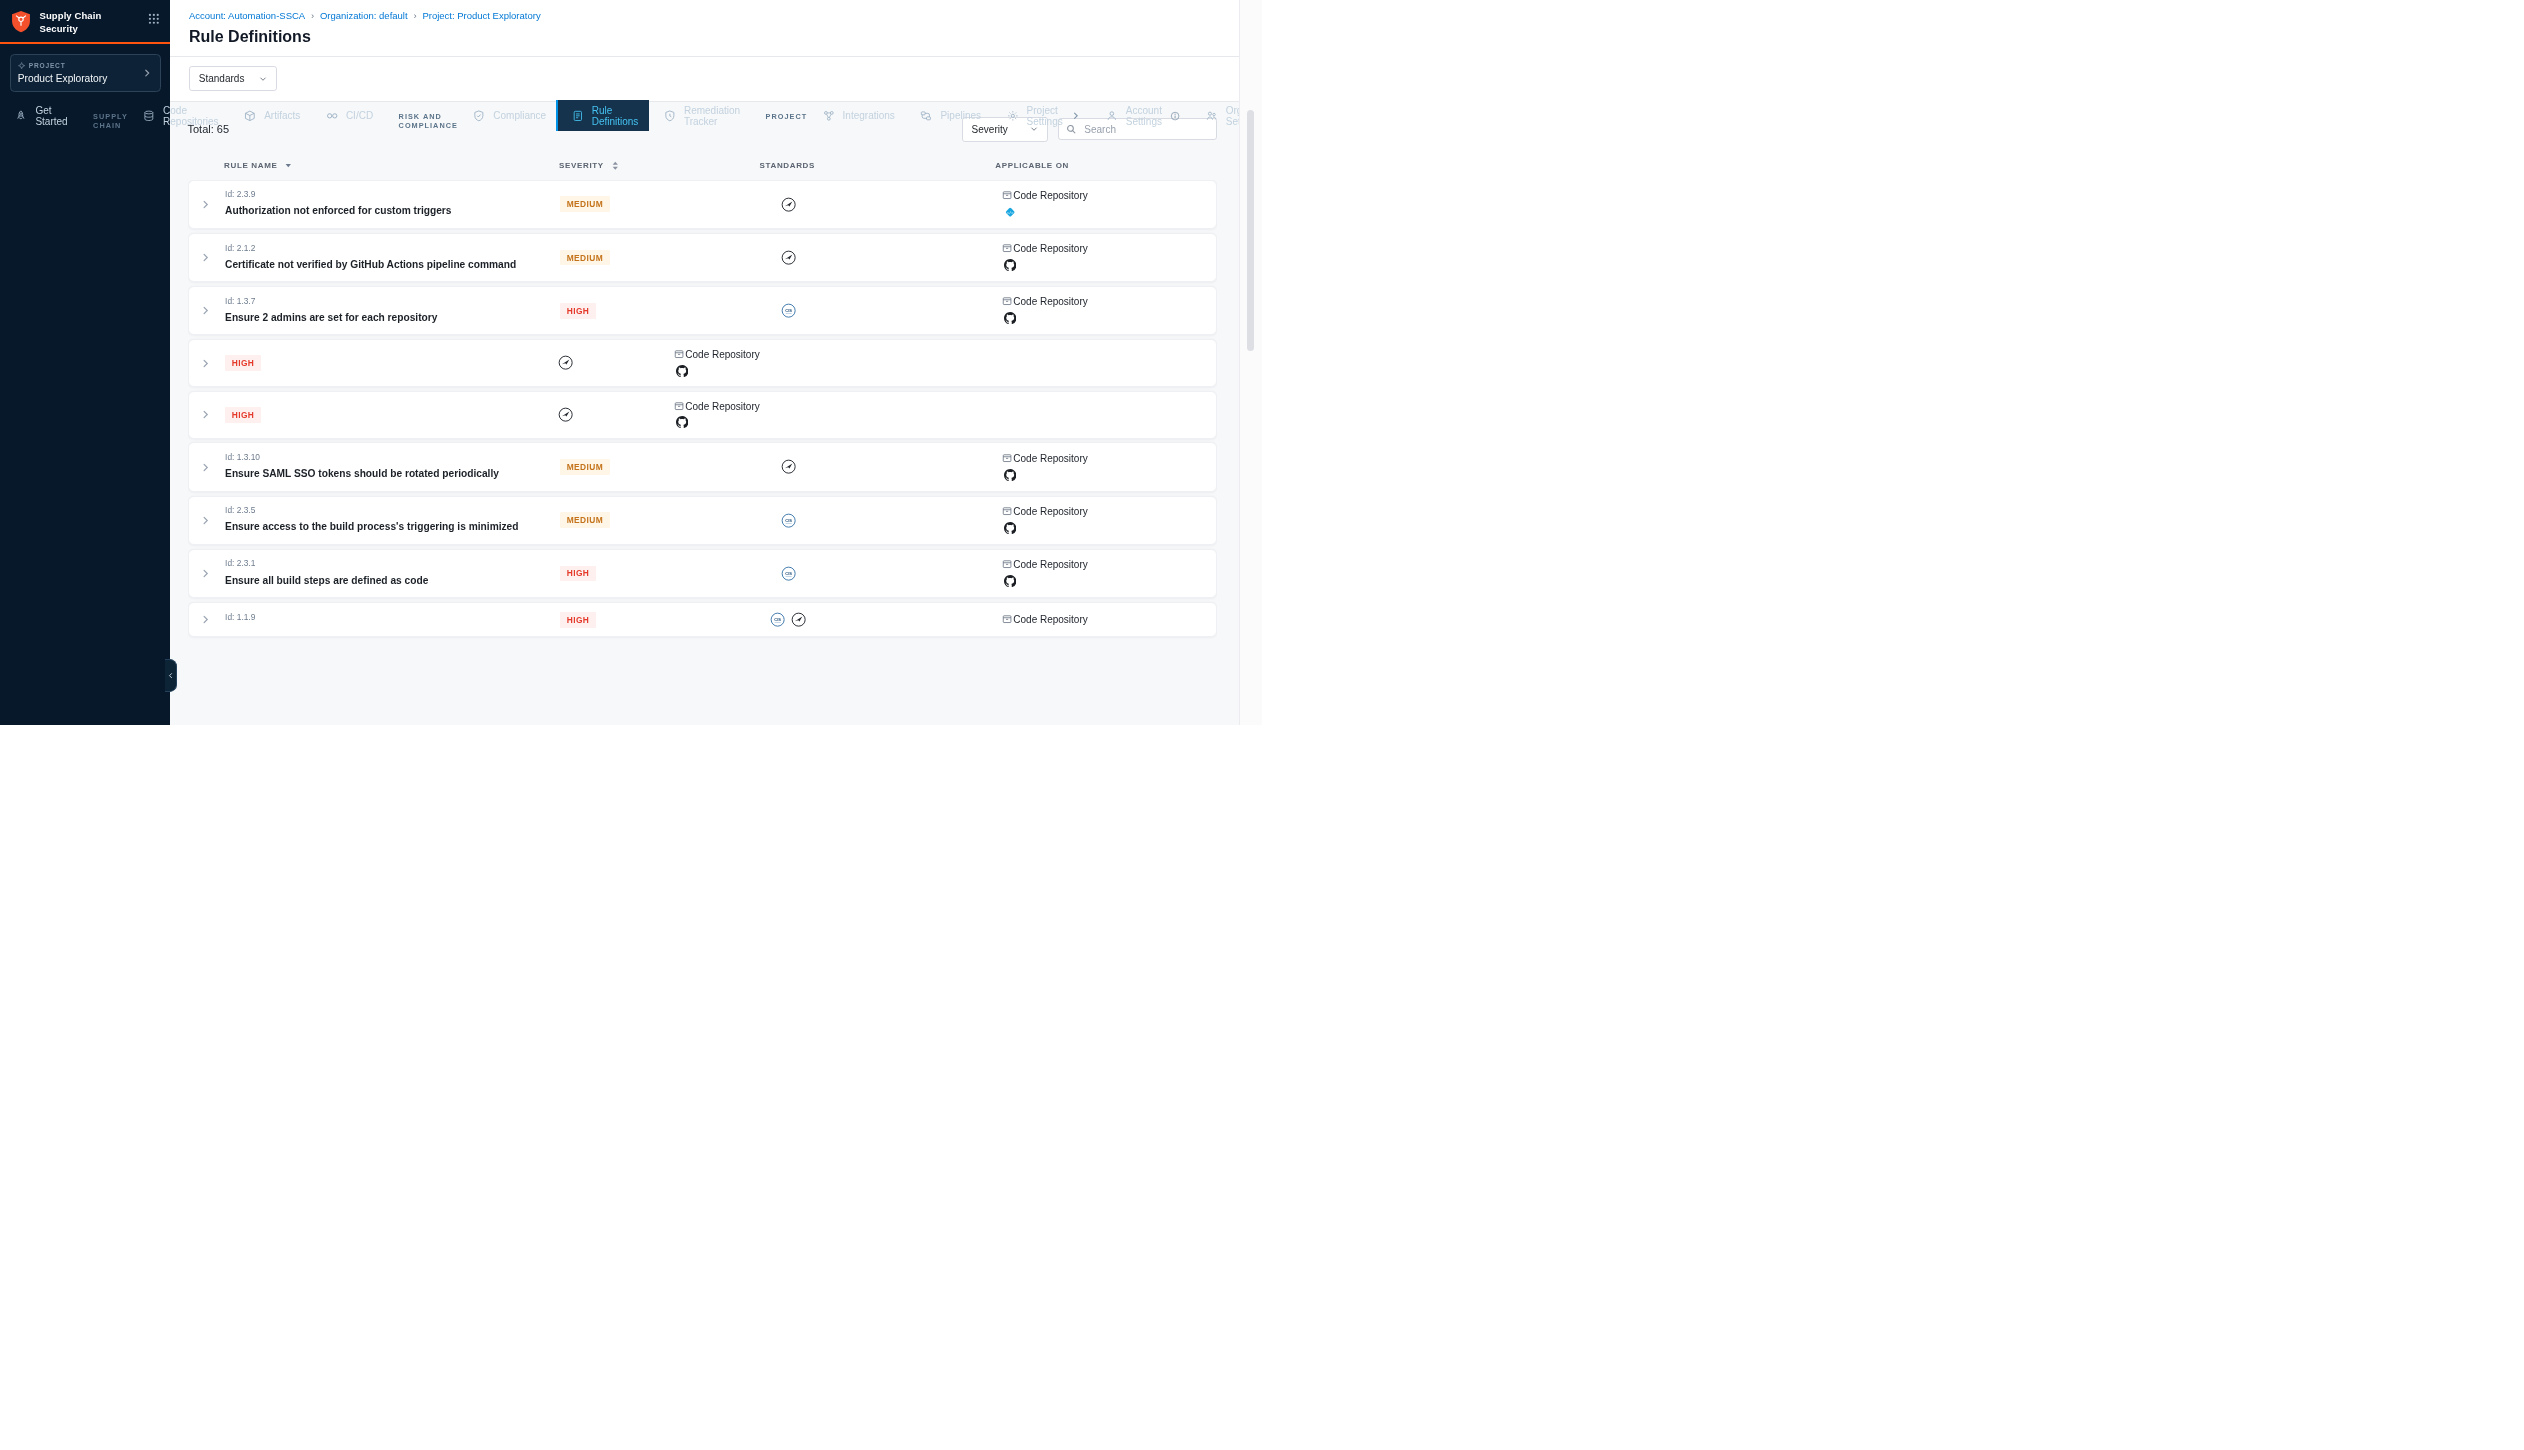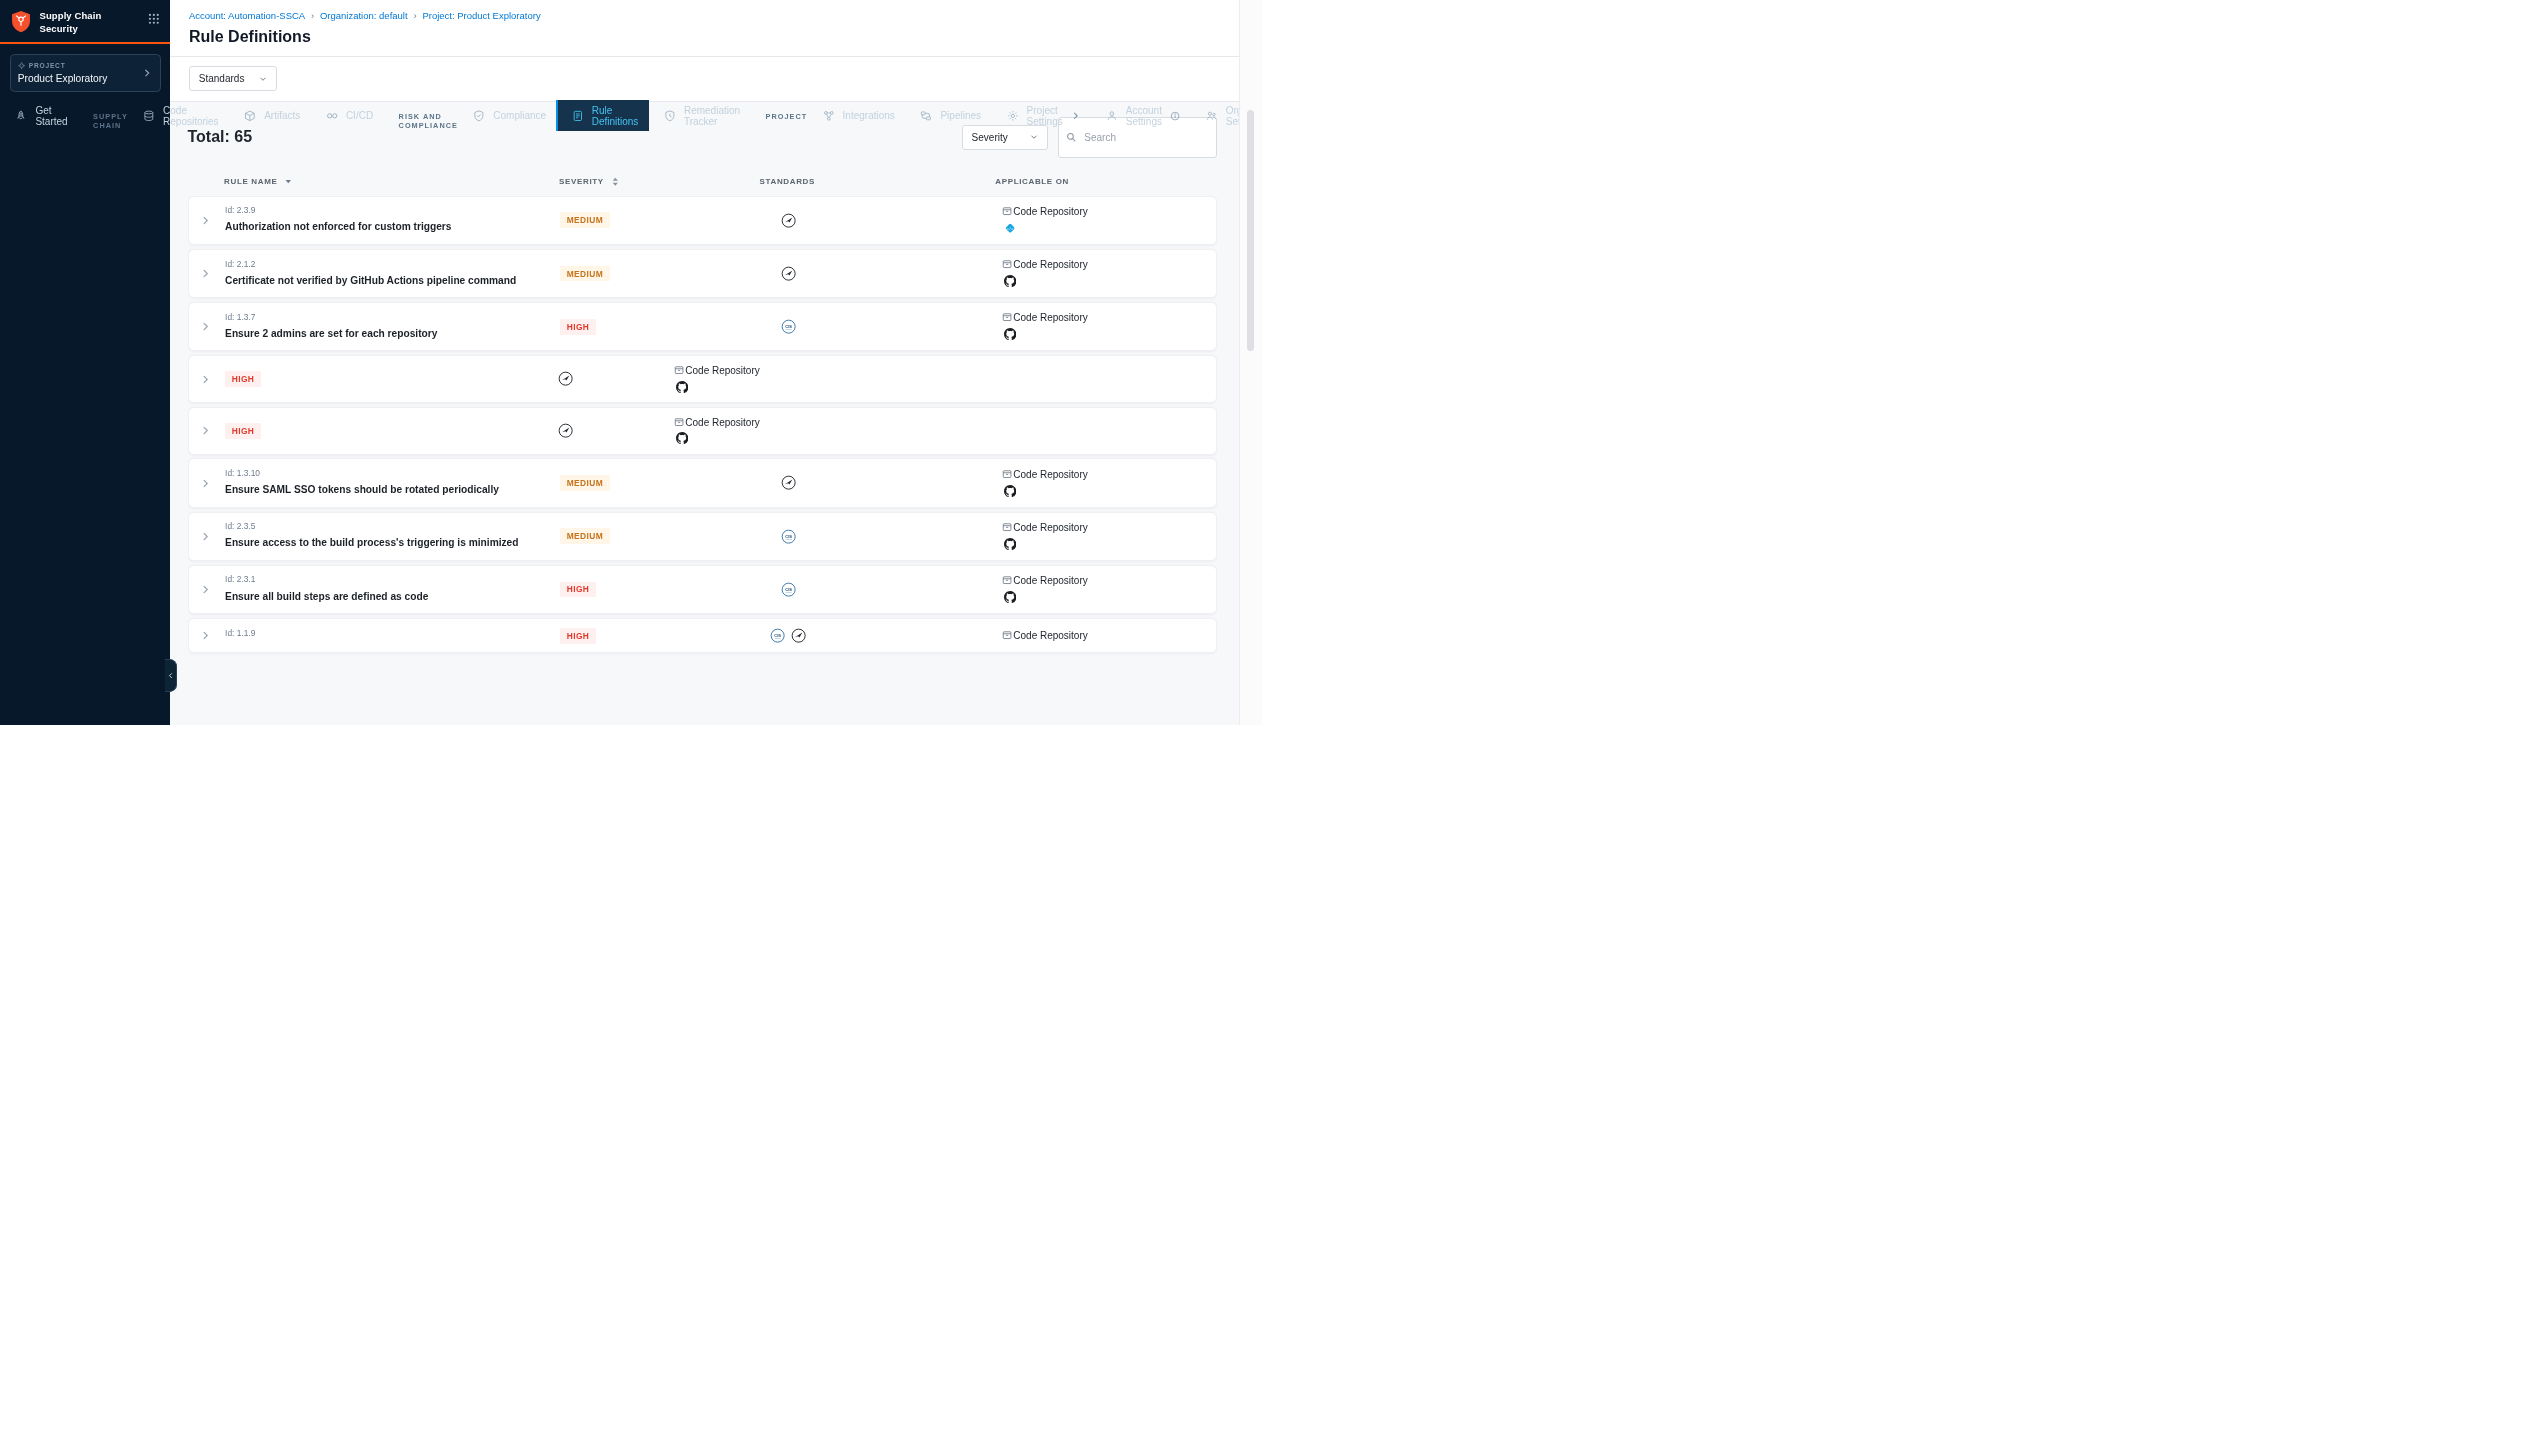--- a/index.html
+++ b/index.html
@@ -33,23 +33,23 @@
   .main{flex:1;display:flex;flex-direction:column;min-width:0;background:#fff}
   .page-header{padding:10.2px 19px 0 19px;border-bottom:0.7px solid #e6e8ec}
   .breadcrumb{font-size:9.5px;display:flex;align-items:flex-end;gap:5.8px}
   .crumb{color:#0278d5;text-decoration:none;cursor:pointer}
   .crumb-sep{color:#6b7a8c;font-size:9.5px}
   .page-title{font-size:16px;font-weight:700;color:#121926;margin:6.6px 0 10.2px 0}
   .filter-bar{padding:9.5px 19px;border-bottom:0.7px solid #e6e8ec;display:flex;align-items:center}
   .select-btn{display:inline-flex;align-items:center;justify-content:space-between;gap:14.6px;height:25px;padding:0 8.8px;background:#fff;border:0.7px solid #d9dbe3;border-radius:2.9px;font-size:10px;color:#24292f;cursor:pointer;min-width:86px;box-sizing:border-box}
   .content{flex:1;background:#f6f8fa;padding:14.6px 45px 0 17.5px;min-height:0;overflow:hidden}
   .toolbar{display:flex;align-items:center;margin-bottom:19px}
-  .total{font-size:16px;font-weight:700;color:#22272f}
+  .total{font-size:11px;font-weight:400;color:#22272f}
   .toolbar-right{margin-left:auto;display:flex;align-items:center;gap:10.2px}
-  .search-box{display:flex;align-items:center;gap:5.8px;width:159px;height:41px;background:#fff;border:0.7px solid #d9dbe3;border-radius:2.9px;padding:0 7.3px;box-sizing:border-box}
+  .search-box{display:flex;align-items:center;gap:5.8px;width:159px;height:22px;background:#fff;border:0.7px solid #d9dbe3;border-radius:2.9px;padding:0 7.3px;box-sizing:border-box}
   .search-box input{border:none;outline:none;flex:1;min-width:0;font-size:10px;color:#24292f;font-family:"Liberation Sans",sans-serif;background:transparent}
   .search-box input::placeholder{color:#98a1ad}
   
   .grid-cols{display:grid;grid-template-columns:22px 335px 117px 328px 1fr;align-items:center}
   .thead{padding:0 11.7px 0 5.8px;margin-bottom:9.5px;color:#5b6470;font-size:8px;font-weight:700;letter-spacing:.08em}
   .th{display:flex;align-items:center;gap:8px}
   .th.name{padding-left:8.8px}
   .th.sev{padding-left:8.8px}
   .th.std{justify-content:center;padding-right:88px}
   .rows{overflow:hidden}

